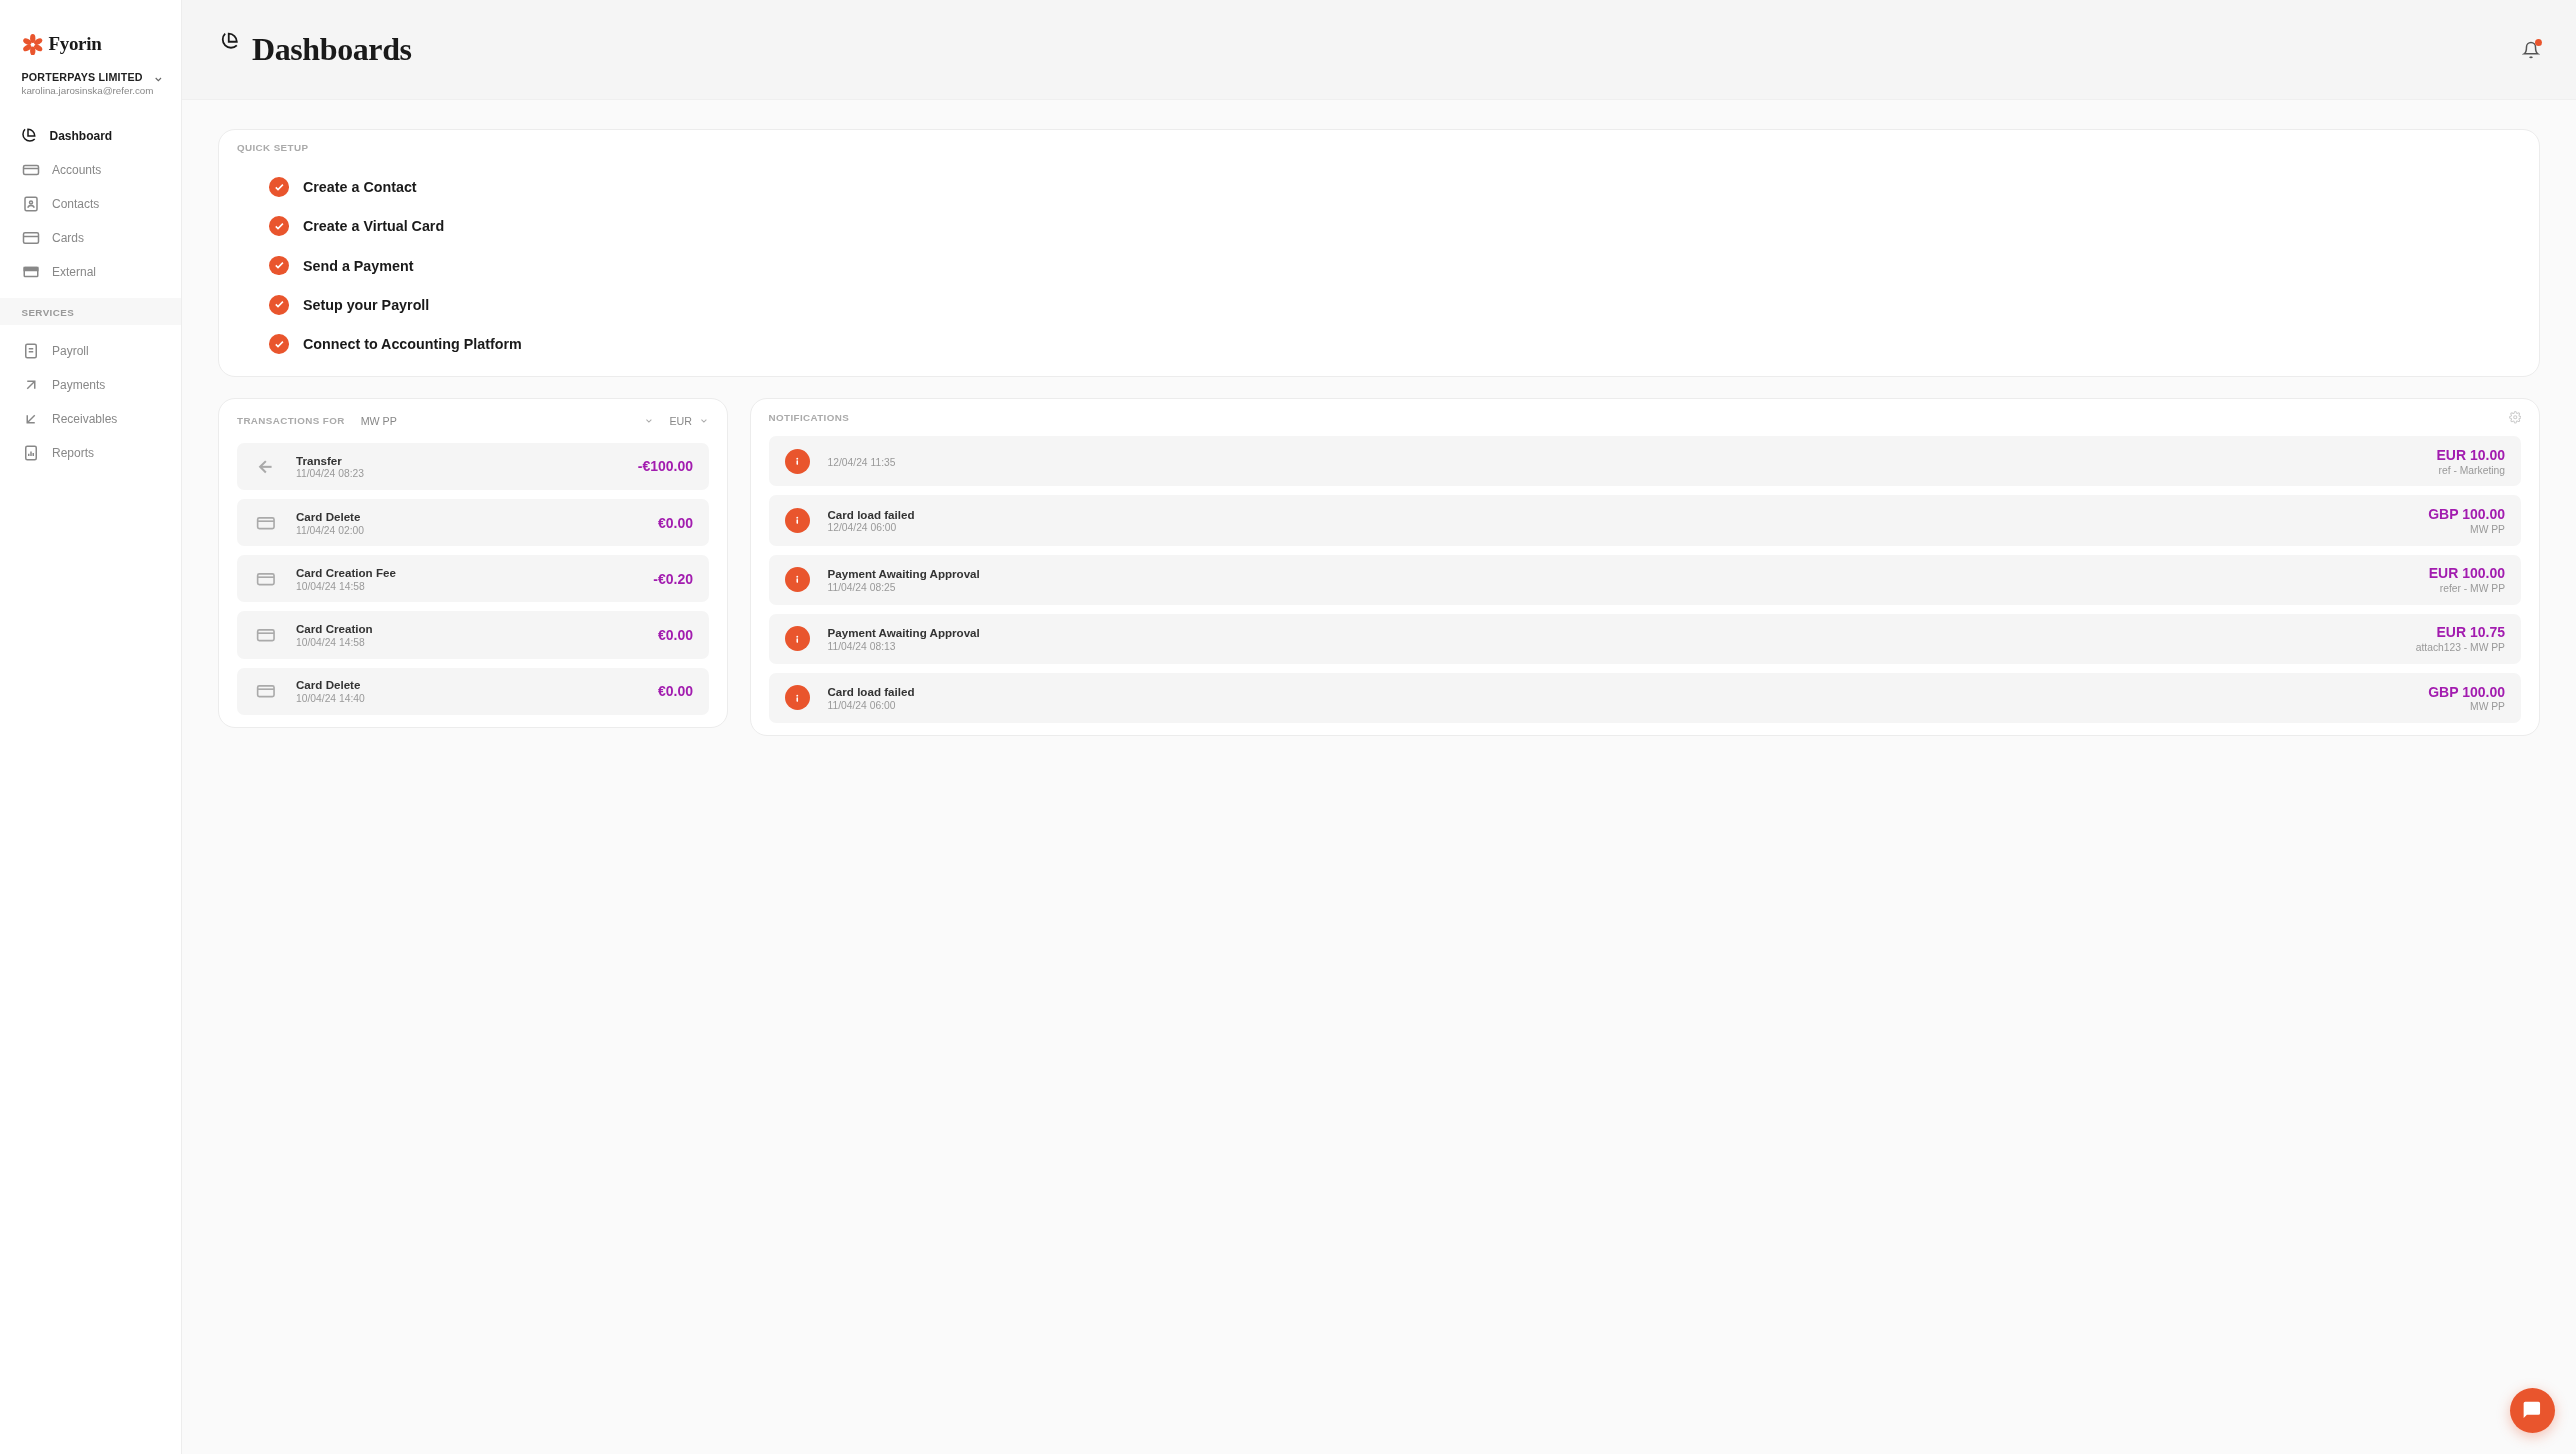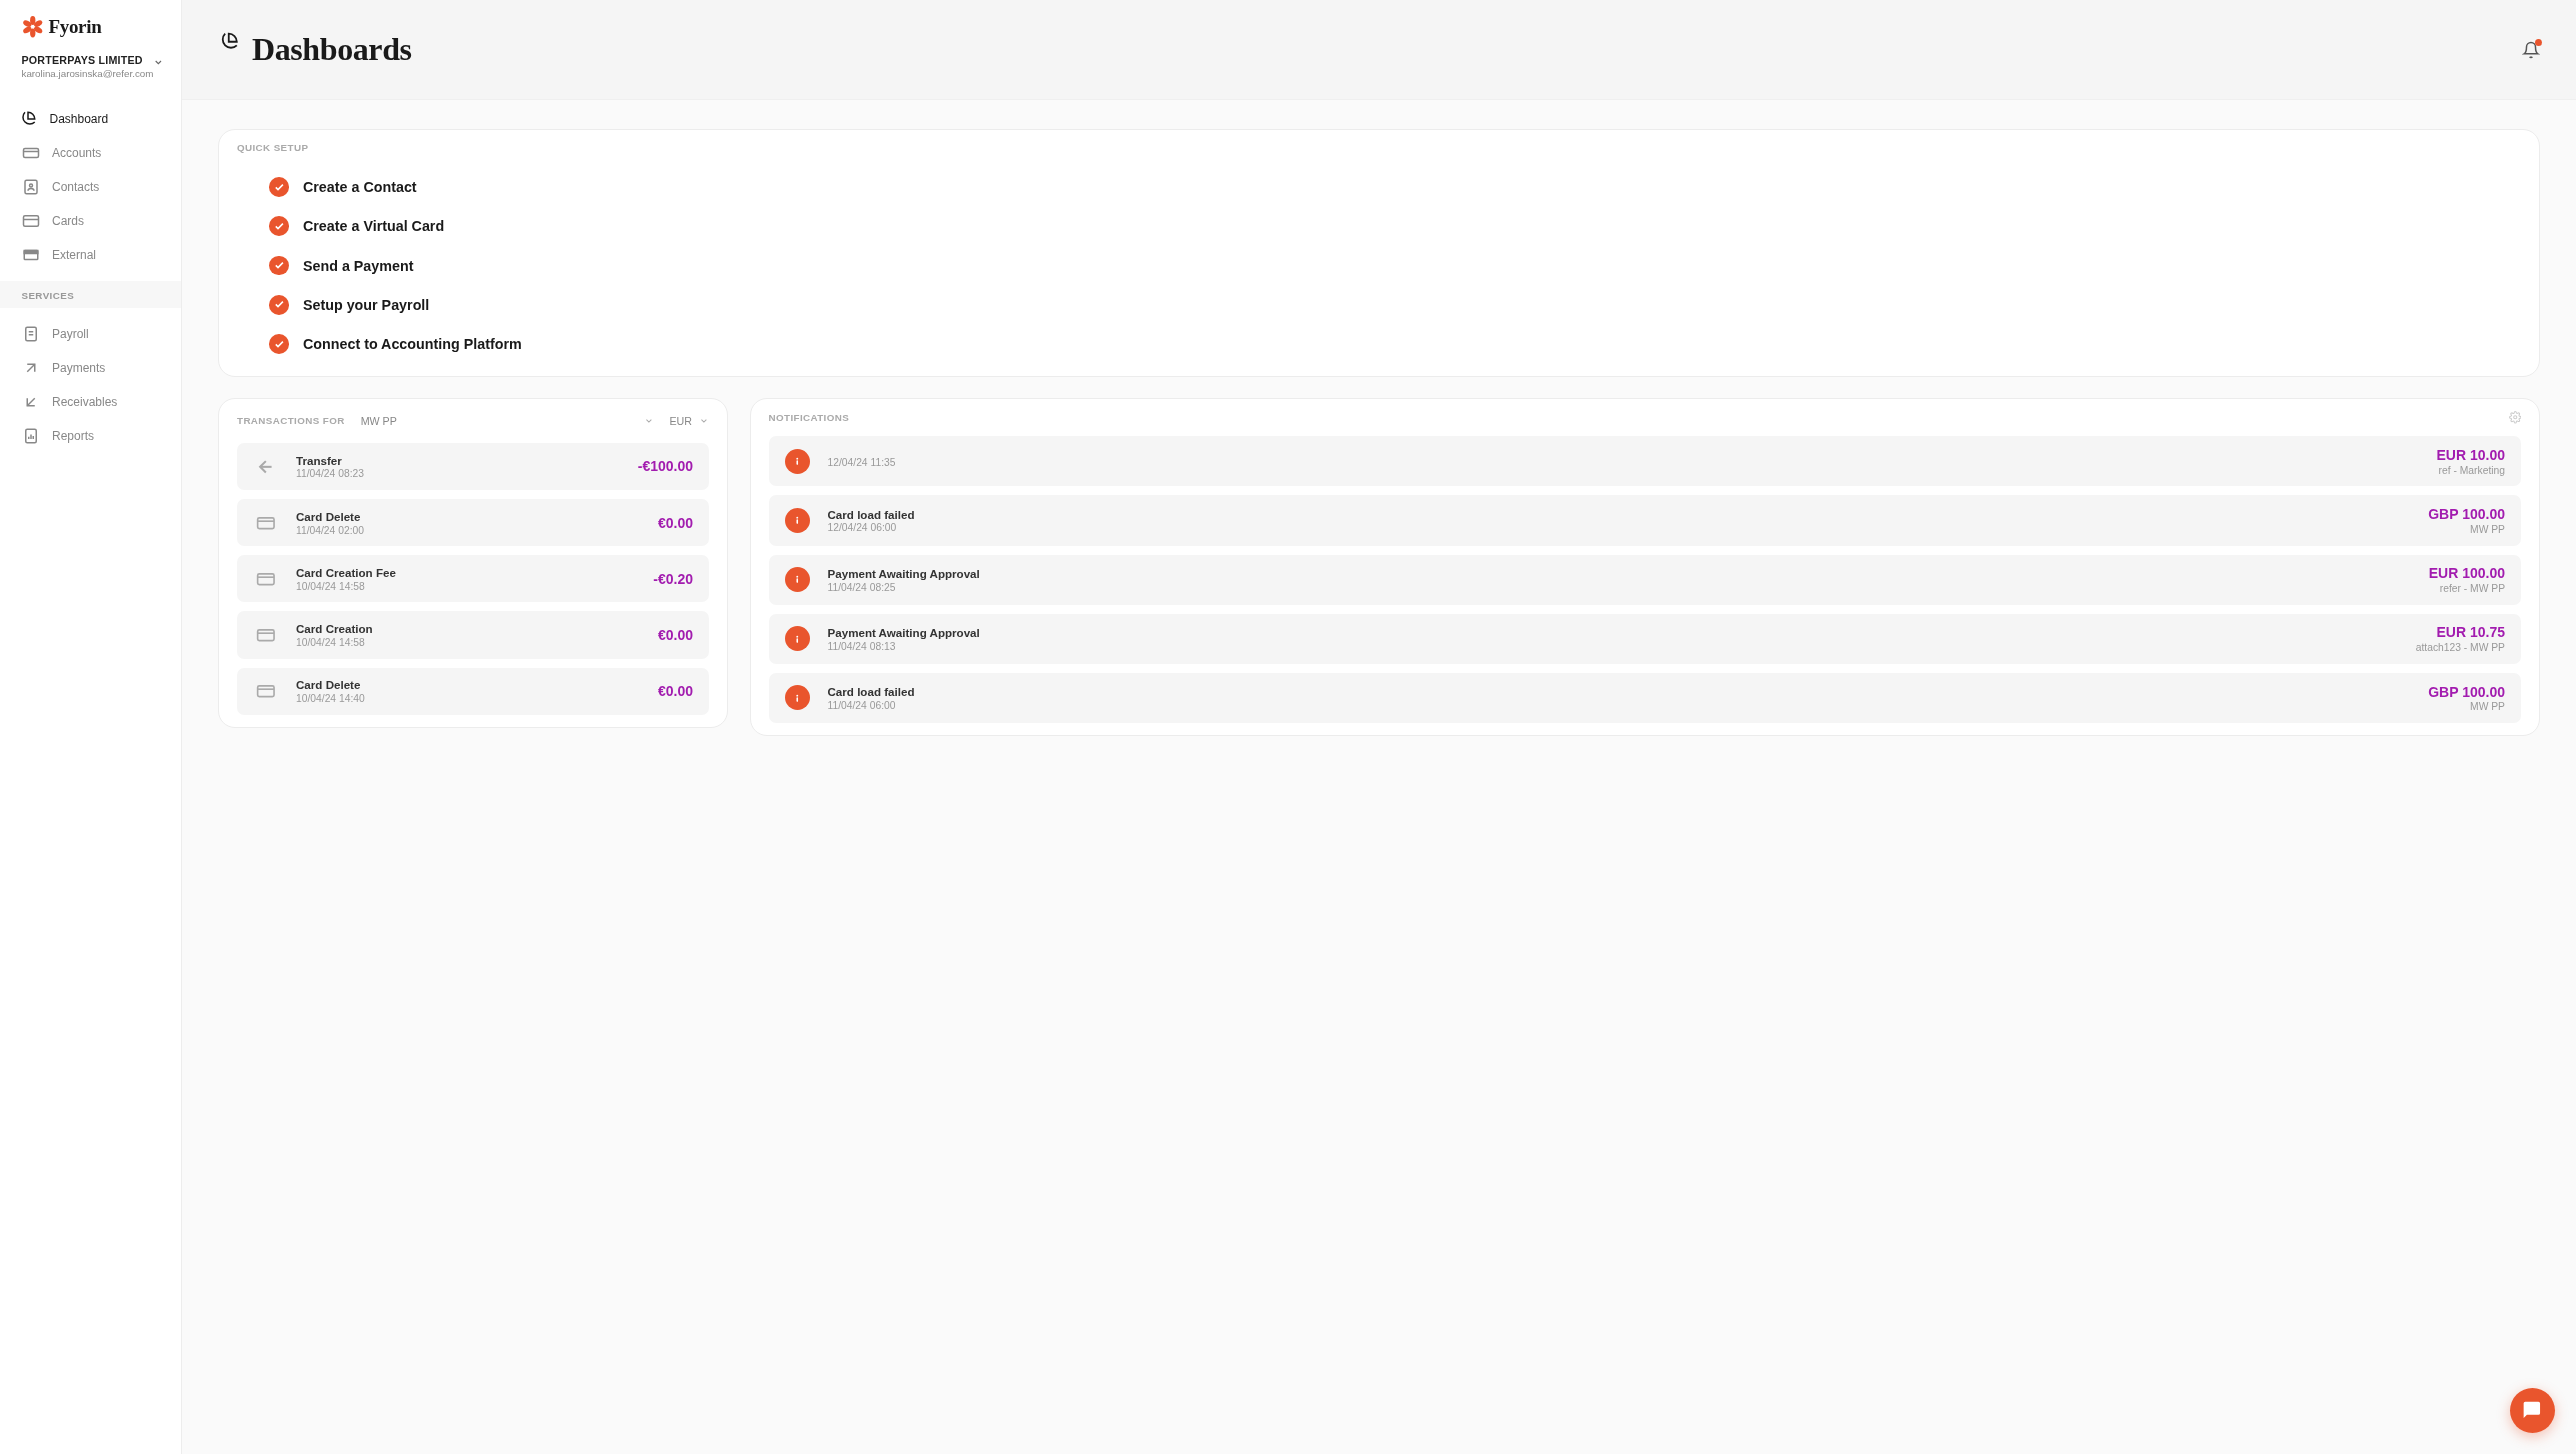--- a/index.html
+++ b/index.html
@@ -2,31 +2,31 @@
 <html style="font-size:14.3px"><head>
 <meta charset="utf-8">
 <style>
 * { margin: 0; padding: 0; box-sizing: border-box; }
 body { font-family: -apple-system, BlinkMacSystemFont, 'Segoe UI', sans-serif; background: #fafafa; color: #1a1a1a; overflow: hidden; }
 .app { display: flex; height: 100vh; width: 100vw; }
 
 
 .sidebar { width: 182px; background: #fff; border-right: 0.9px solid #ededed; display: flex; flex-direction: column; }
 .logo-area { padding: 16px 21.5px 9px; }
-.logo { display: flex; align-items: flex-start; gap: 5.4px; }
+.logo { display: flex; align-items: flex-end; gap: 5.4px; margin-top: 17px; }
 .logo-icon { width: 21.5px; height: 21.5px; }
 .logo-text { font-size: 19px; font-weight: 700; font-family: Georgia, 'Times New Roman', serif; letter-spacing: -0.3px; }
 .org-block { padding: 7.2px 21.5px 14.3px; display: flex; align-items: flex-start; justify-content: space-between; cursor: pointer; }
 .org-name { font-size: 10.7px; font-weight: 700; color: #222; letter-spacing: 0.2px; }
 .org-email { font-size: 9.8px; color: #888; margin-top: 1.8px; }
 .org-chev { margin-top: 2.7px; color: #666; }
 .nav-section { padding: 9px 0; }
 .nav-label { padding: 9px 21.5px 7.2px; font-size: 9.8px; font-weight: 600; color: #999; letter-spacing: 0.4px; background: #f7f7f7; }
 .nav-item { display: flex; align-items: center; gap: 12.5px; padding: 8px 21.5px; cursor: pointer; color: #888; font-size: 12px; }
-.nav-item.active { color: #1a1a1a; font-weight: 400; padding-left: 19px; }
+.nav-item.active { color: #1a1a1a; font-weight: 700; padding-left: 19px; }
 .nav-item.active .nav-icon { color: #1a1a1a; }
 .nav-icon { width: 18px; height: 18px; display: flex; align-items: center; justify-content: center; }
 
 
 .main { flex: 1; display: flex; flex-direction: column; overflow: hidden; }
 .topbar { height: 100px; background: #f5f5f5; display: flex; align-items: center; justify-content: space-between; padding: 0 36px; border-bottom: 0.9px solid #efefef; }
 .page-title-wrap { display: flex; align-items: flex-start; gap: 12.5px; }
 .page-title-icon { width: 21.5px; height: 21.5px; }
 .page-title { font-size: 32px; font-weight: 700; font-family: Georgia, 'Times New Roman', serif; letter-spacing: -0.4px; }
 .bell-wrap { position: relative; cursor: pointer; }

